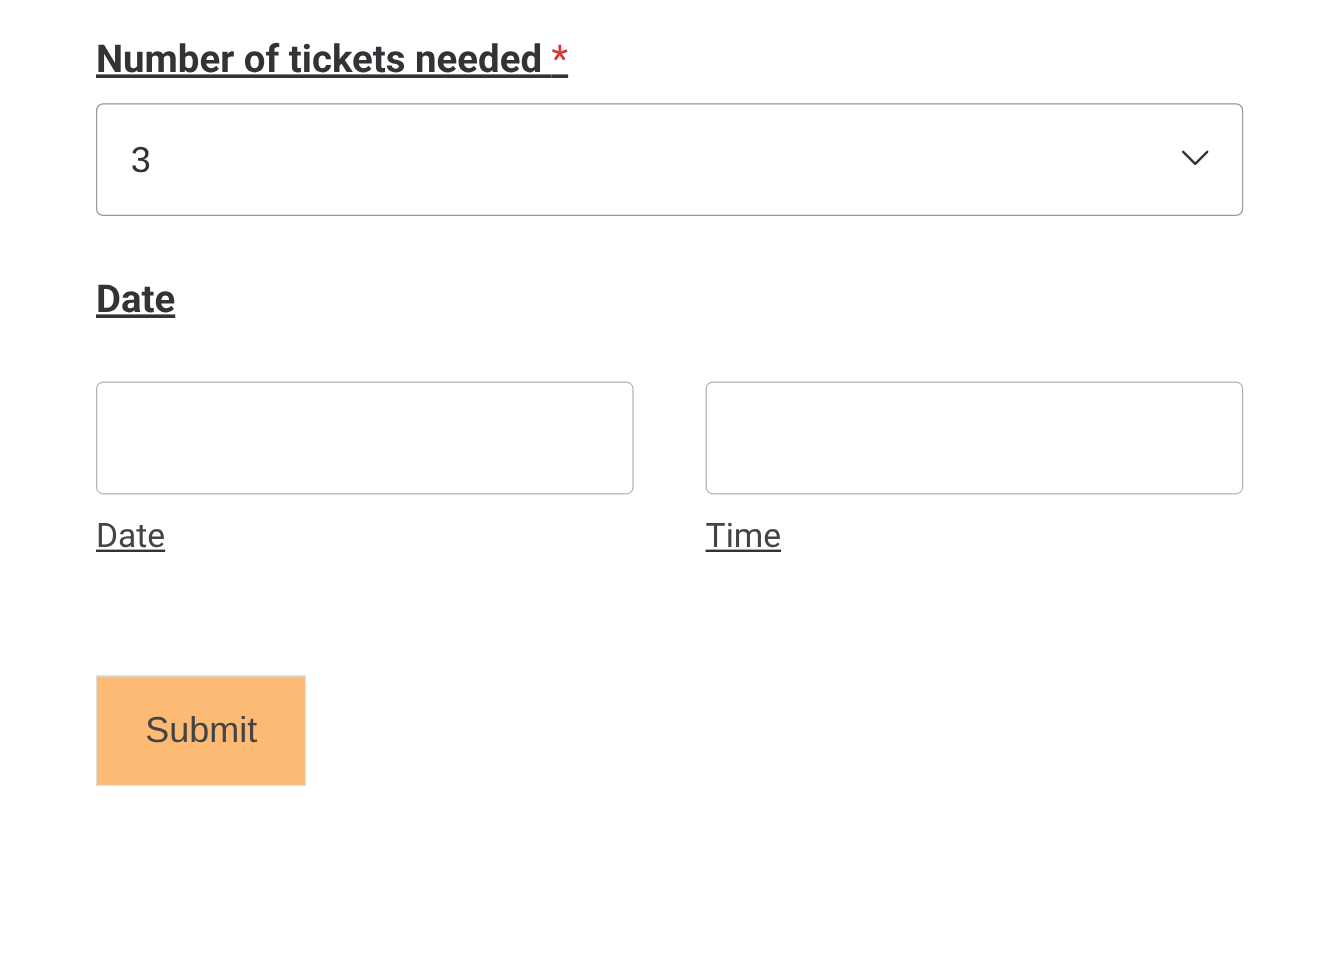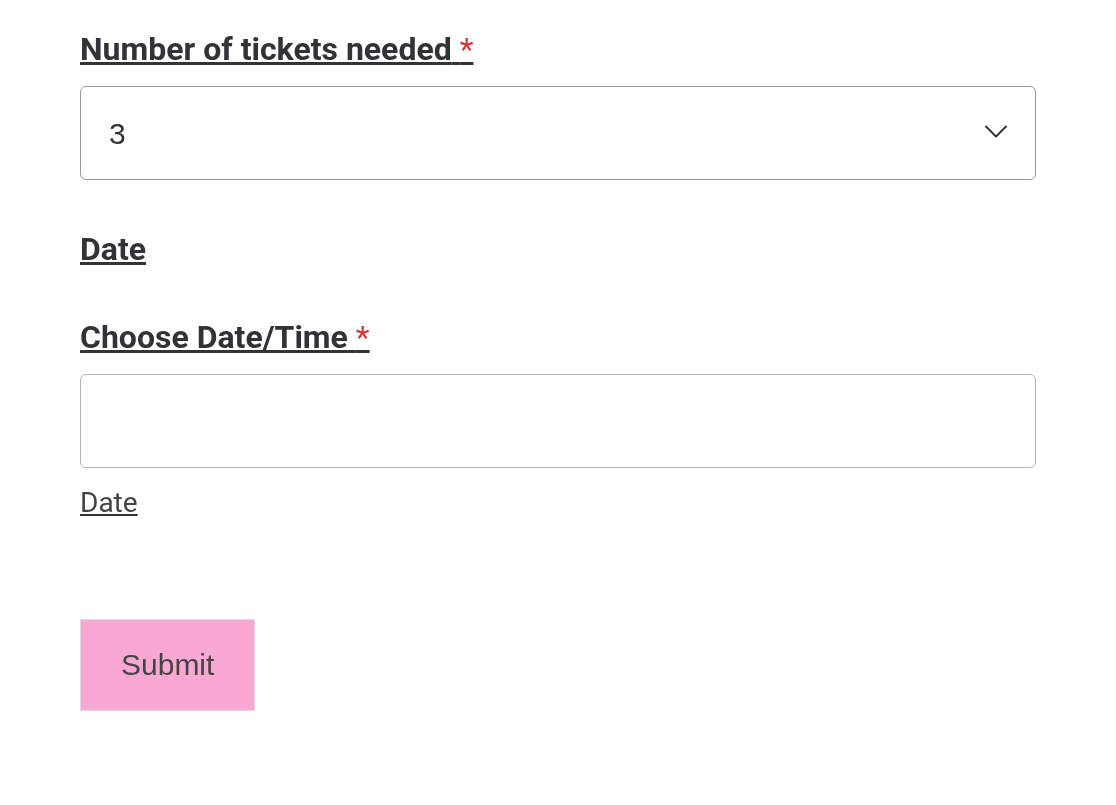--- a/index.html
+++ b/index.html
@@ -80,21 +80,21 @@
       color: #444;
       margin-top: 18px;
       display: block;
       font-weight: 400;
     }
     .submit-button {
       margin-top: 50px;
       padding: 28px 40px;
       font-size: 30px;
       color: #444;
-      background: #f9a8d4;
+      background: #fdba74;
       border: 1px solid #ddd;
       cursor: pointer;
       font-weight: 400;
     }
   </style>
 </head>
 <body>
 
 
 
@@ -113,28 +113,28 @@
       </svg>
     </span>
   </div>
 </div>
 
 <div class="form-group">
   <div class="label">Date</div>
 </div>
 
 <div class="form-group">
-  <label class="label">
-    <span>Choose Date/Time</span>
-    <span class="required">*</span>
-  </label>
   <div class="datetime-row">
     <div class="datetime-col">
       <input type="text" class="text-input" value="" style="">
       <span class="sub-label">Date</span>
+    </div>
+    <div class="datetime-col">
+      <input type="text" class="text-input" value="" style="">
+      <span class="sub-label">Time</span>
     </div>
   </div>
 </div>
 
 <button class="submit-button">Submit</button>
 
 
 
 
 </body></html>

